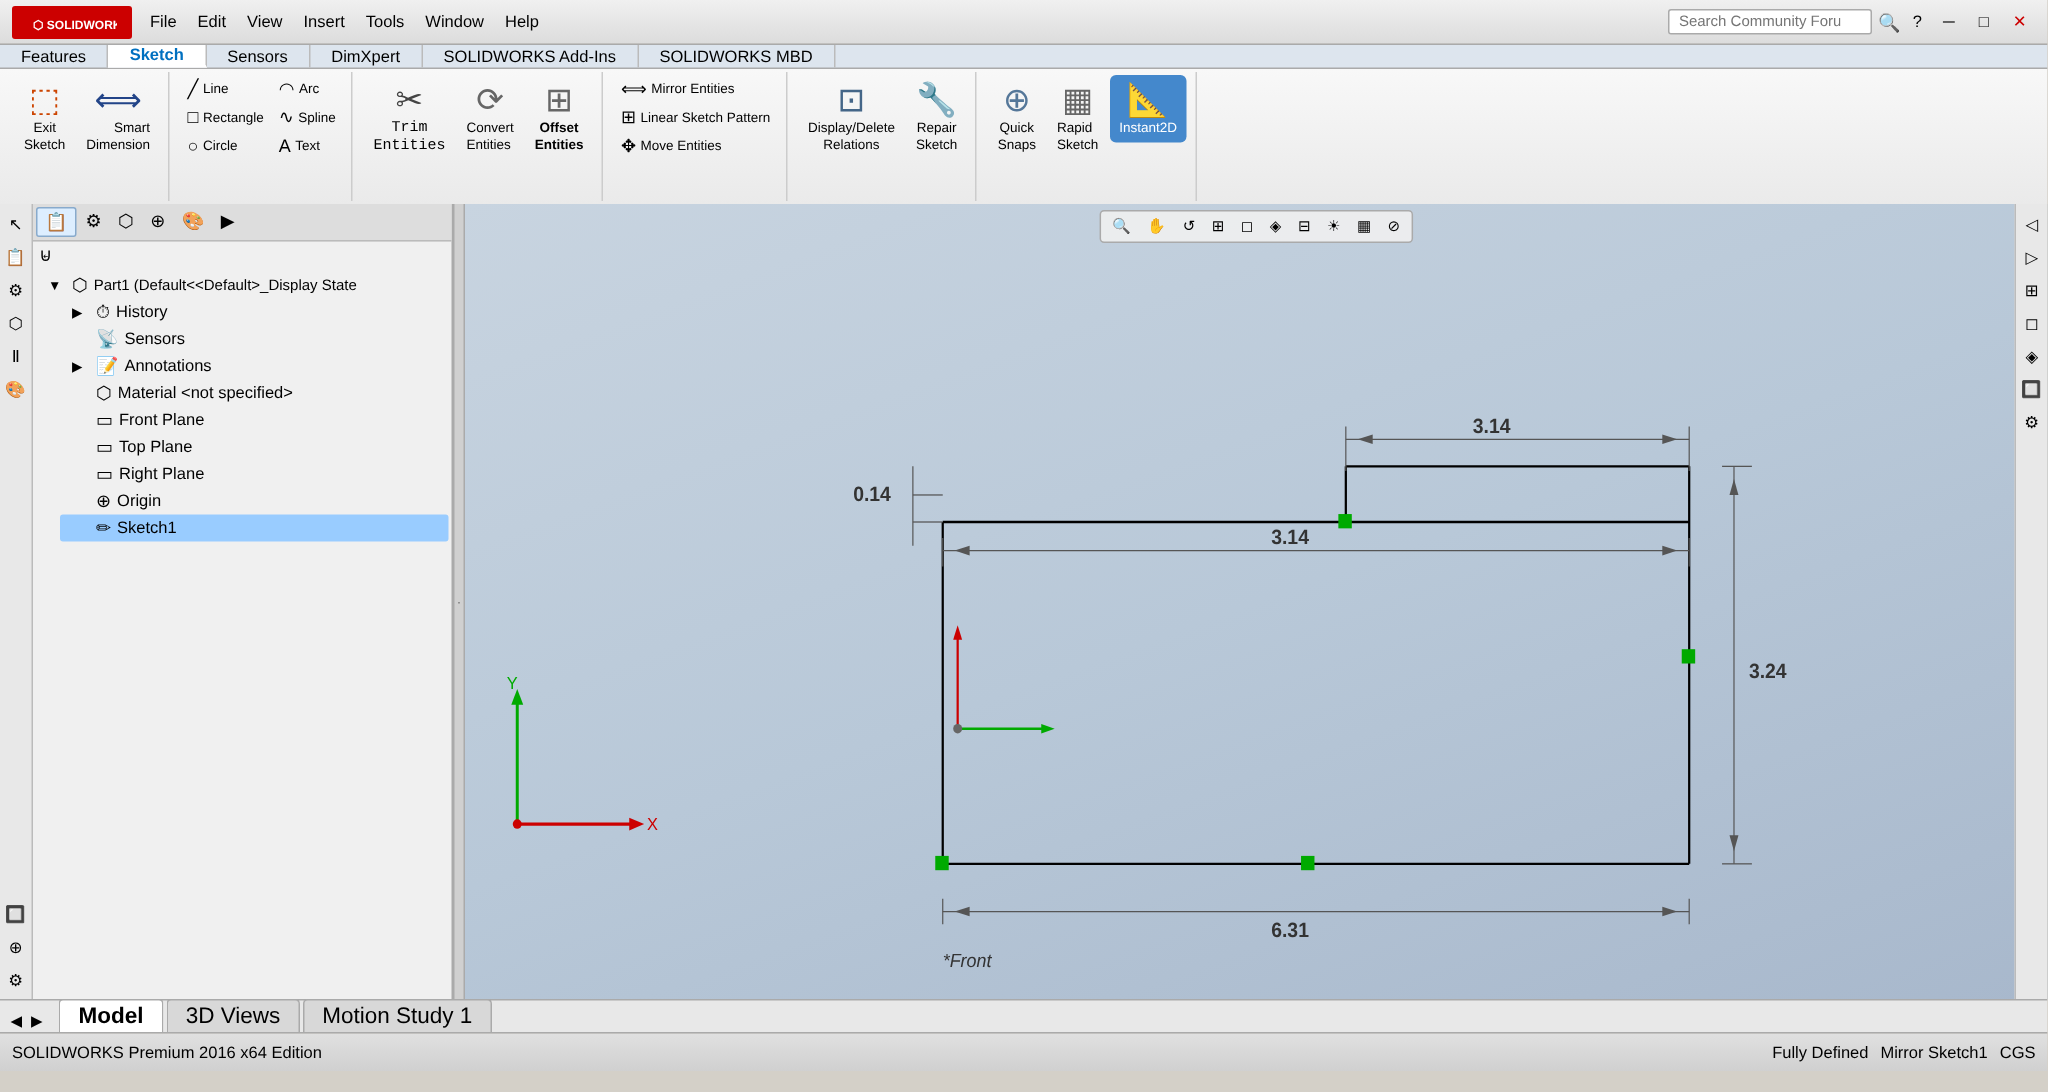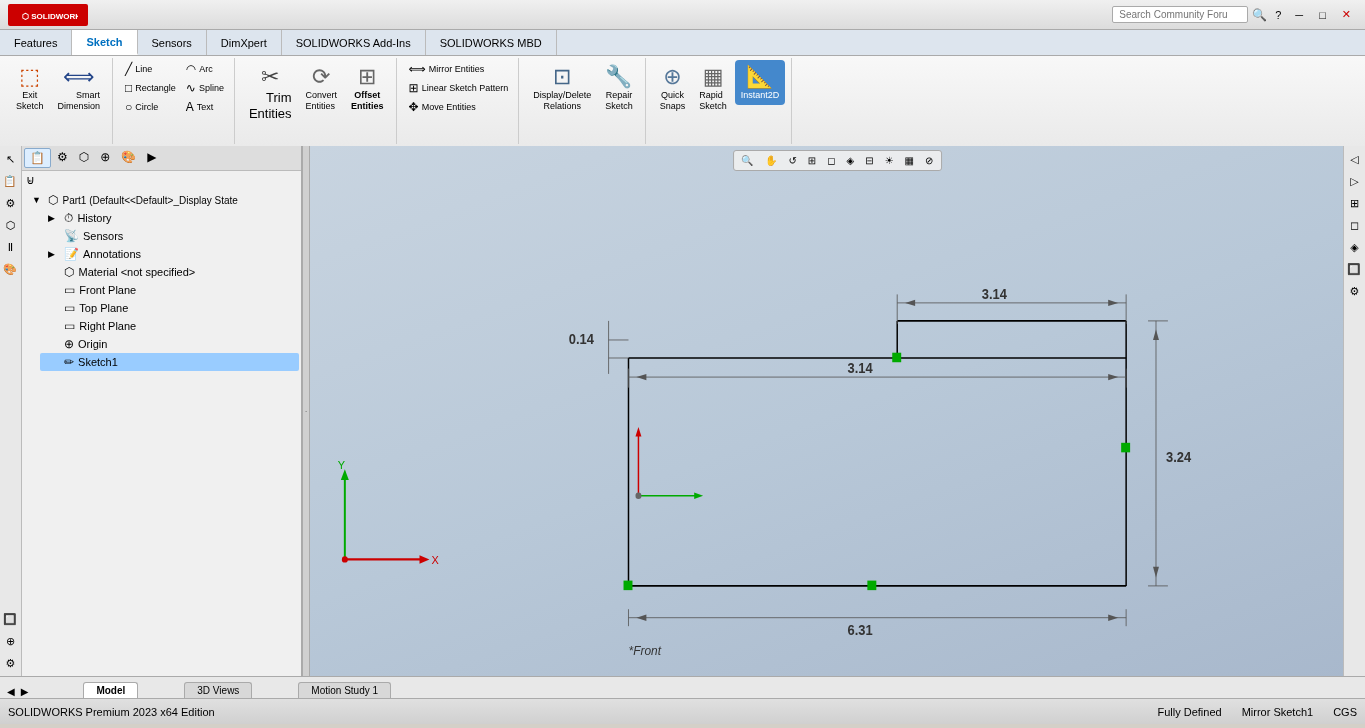--- a/index.html
+++ b/index.html
@@ -39,21 +39,21 @@
       background: white;
       padding: 2px 20px 2px 6px;
       font-size: 10px;
       border-radius: 2px;
       width: 136px;
     }
 
     
     #ribbon-tabs {
       display: flex;
-      height: 26px;
+      height: 16px;
       background: #dde5ee;
       border-bottom: 1px solid #aaa;
     }
     .ribbon-tab {
       padding: 4px 14px;
       font-size: 11px;
       cursor: pointer;
       border-right: 1px solid #bbb;
       display: flex; align-items: center;
     }
@@ -238,41 +238,40 @@
       background: linear-gradient(to bottom, #e0e0e0, #d0d0d0);
       border-top: 1px solid #aaa;
       display: flex;
       align-items: center;
       justify-content: space-between;
       padding: 0 8px;
       font-size: 11px;
     }
     #status-left { display: flex; align-items: center; gap: 6px; }
     #status-center { display: flex; align-items: center; gap: 6px; }
-    #status-right { display: flex; align-items: flex-end; gap: 20px; }
+    #status-right { display: flex; align-items: flex-end; gap: 8px; }
 
     
     #bottom-tabs {
       height: 22px;
       background: #e8e8e8;
       border-top: 1px solid #aaa;
       display: flex;
       align-items: flex-end;
       padding-left: 4px;
       gap: 2px;
     }
     .bottom-tab {
       padding: 2px 12px;
-      font-size: 10px;
+      font-size: 15px;
       background: #d8d8d8;
       border: 1px solid #aaa;
       border-bottom: none;
       cursor: pointer;
       border-radius: 3px 3px 0 0;
-      margin-left: 44px;
     }
     .bottom-tab.active {
       background: white;
       font-weight: bold;
     }
 
     
     .panel-nav {
       display: flex;
       gap: 1px;
@@ -301,20 +300,29 @@
 </head>
 <body>
 
 <div id="title-bar">
   <div id="title-bar-left">
     <div id="sw-logo">
       <svg width="60" height="20" viewBox="0 0 60 20">
         <rect width="60" height="20" fill="#cc0000" rx="2"></rect>
         <text x="4" y="14" fill="white" font-size="8" font-weight="bold">⬡ SOLIDWORKS</text>
       </svg>
+    </div>
+    <div id="menu-bar">
+      <span class="menu-item">File</span>
+      <span class="menu-item">Edit</span>
+      <span class="menu-item">View</span>
+      <span class="menu-item">Insert</span>
+      <span class="menu-item">Tools</span>
+      <span class="menu-item">Window</span>
+      <span class="menu-item">Help</span>
     </div>
   </div>
   <div id="title-right">
     <input id="search-box" class="search-box" type="text" placeholder="Search Community Forum" style="">
     <span style="font-size:12px;">🔍</span>
     <span style="padding:2px 4px; cursor:pointer;">?</span>
     <span style="padding:2px 6px; cursor:pointer;">─</span>
     <span style="padding:2px 6px; cursor:pointer;">□</span>
     <span style="padding:2px 6px; cursor:pointer; color:#c00;">✕</span>
   </div>
@@ -374,21 +382,21 @@
             <span>Text</span>
           </div>
       </div>
     </div>
   </div>
 
   <div class="ribbon-group">
     <div class="ribbon-group-content">
       <div class="ribbon-btn-large">
         <div style="font-size:22px; color:#444;">✂</div>
-        <div style="font-size:13px; text-align:right; line-height:1.2;">Trim<br>Entities</div>
+        <div style="font-size:10px; text-align:center; line-height:1.2;font-family:Liberation Mono, monospace;">Trim<br>Entities</div>
       </div>
       <div class="ribbon-btn-large">
         <div style="font-size:22px; color:#666;">⟳</div>
         <div style="font-size:9px; text-align:left; line-height:1.2;">Convert<br>Entities</div>
       </div>
       <div class="ribbon-btn-large">
         <div style="font-size:22px; color:#666;">⊞</div>
         <div style="font-size:9px; text-align:center; line-height:1.2;font-weight:bold;">Offset<br>Entities</div>
       </div>
     </div>
@@ -644,21 +652,21 @@
     <span style="font-size:10px; cursor:pointer; padding:1px 3px;">◀</span>
     <span style="font-size:10px; cursor:pointer; padding:1px 3px;">▶</span>
   </div>
   <div class="bottom-tab active">Model</div>
   <div class="bottom-tab">3D Views</div>
   <div class="bottom-tab">Motion Study 1</div>
 </div>
 
 <div id="status-bar">
   <div id="status-left">
-    <span>SOLIDWORKS Premium 2023 x64 Edition</span>
+    <span>SOLIDWORKS Premium 2016 x64 Edition</span>
   </div>
   <div id="status-center">
   </div>
   <div id="status-right">
     <span>Fully Defined</span>
     <span>Mirror Sketch1</span>
     <span>CGS</span>
   </div>
 </div>
 

